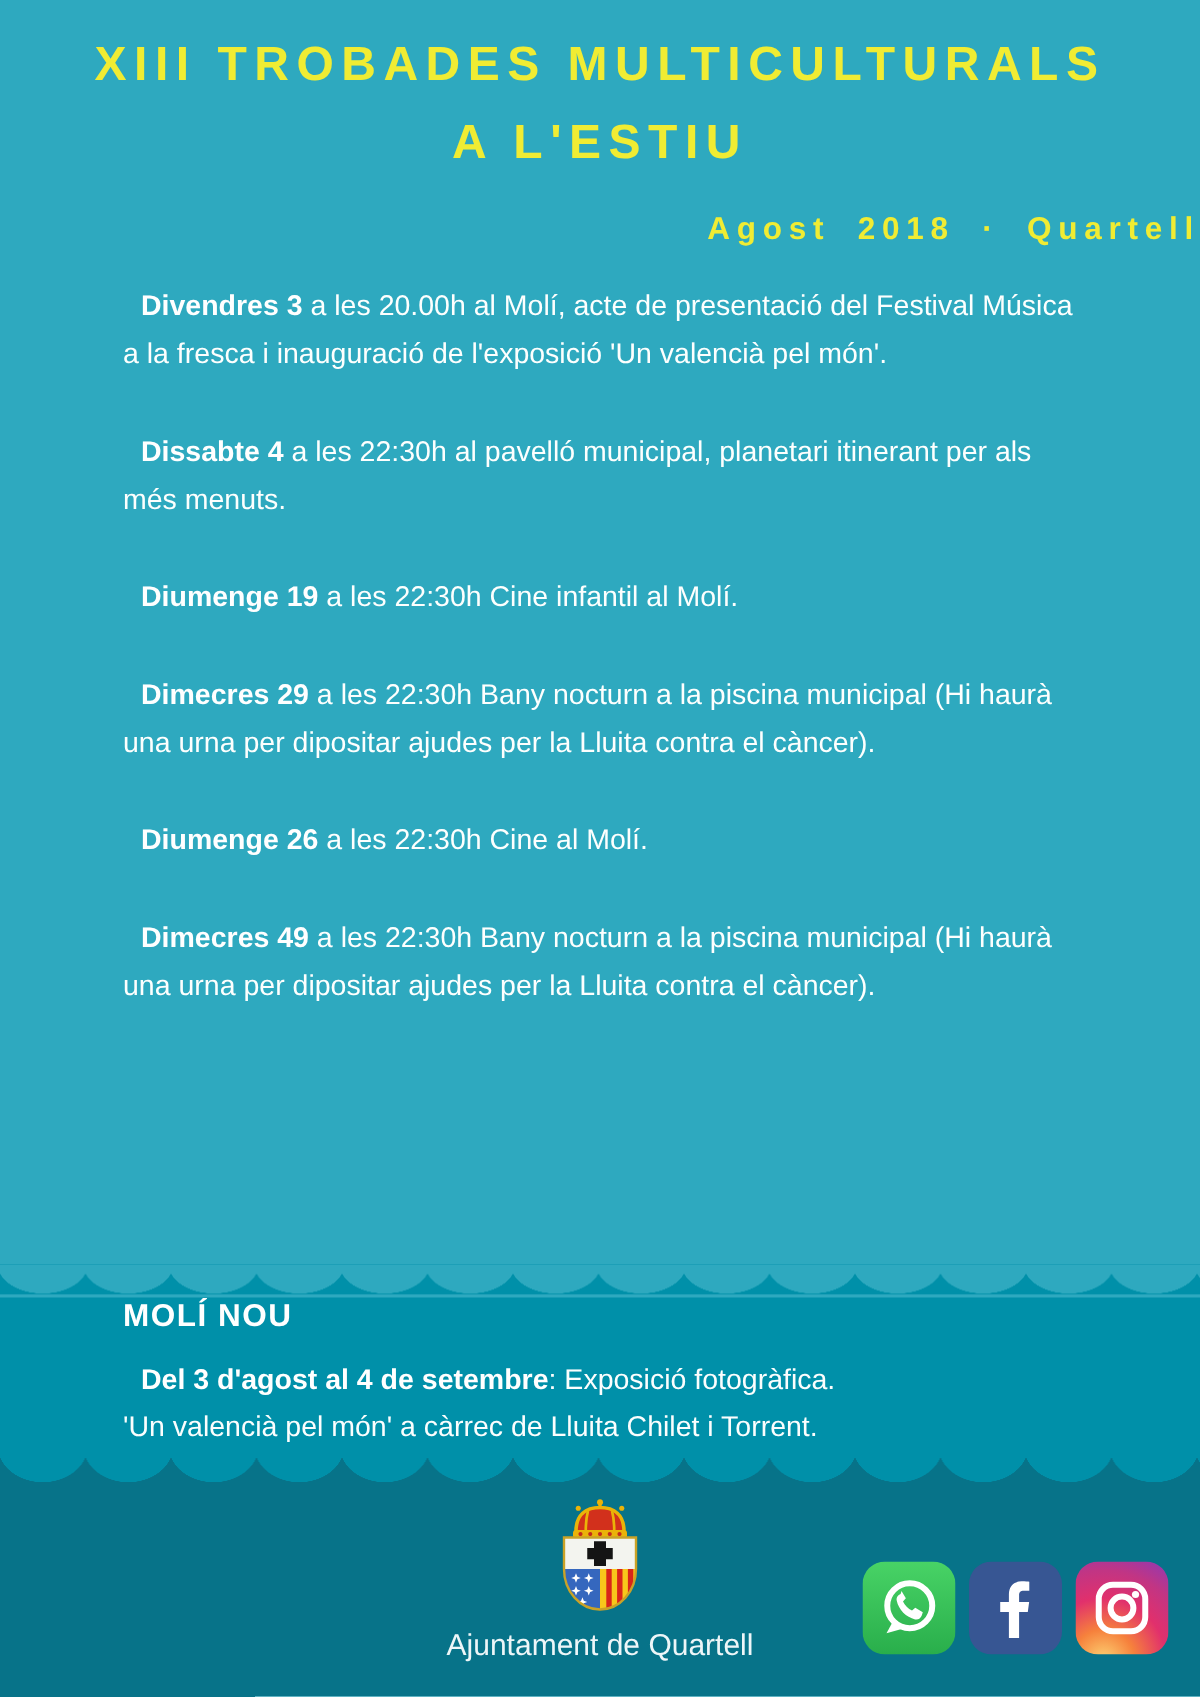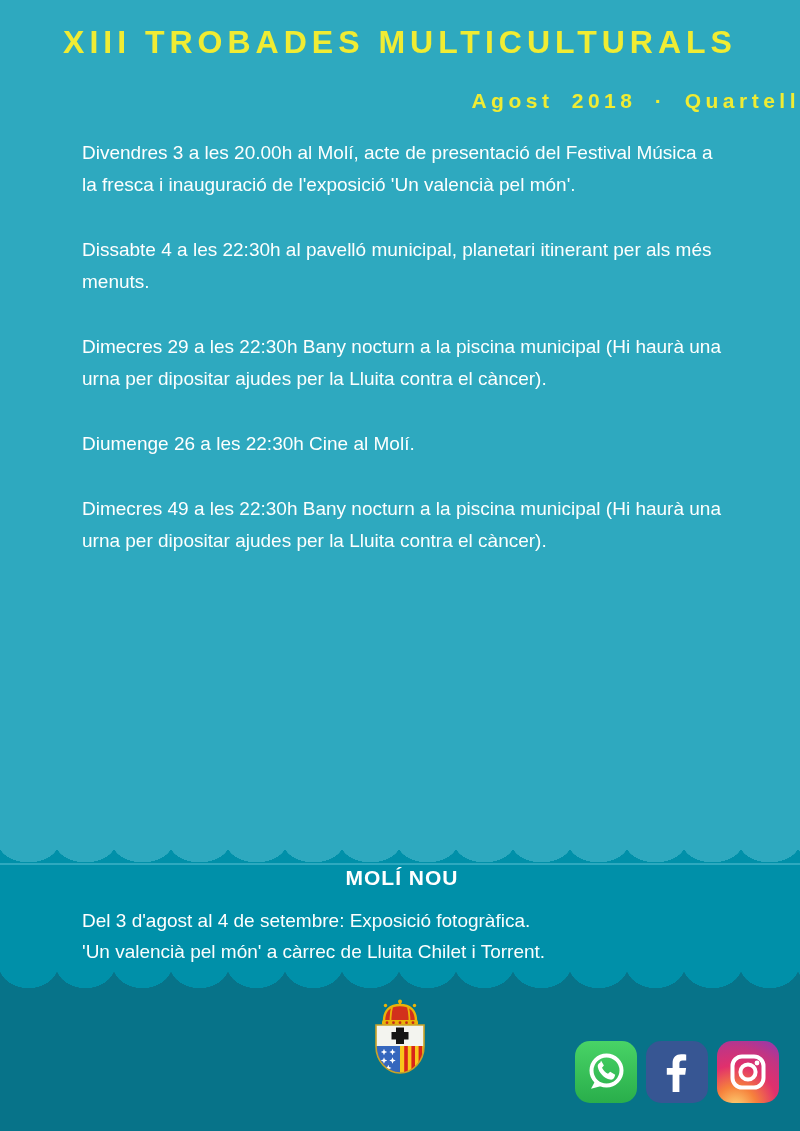--- a/index.html
+++ b/index.html
@@ -19,21 +19,21 @@
   .subtitle {
     margin-top:18px; text-align:right;
     color:#F0EC33; font-size:21px; font-weight:700;
     letter-spacing:4.5px; word-spacing:8px; line-height:30px;
   }
   .events {
     margin:21px 78px 0 82px;
     color:#FDFFFE; font-size:19px; line-height:32px;
   }
   .events p { margin:0 0 33px 0; }
-  .events b, .band b { font-weight:400; color:#FFFFFF; }
+  .events b, .band b { font-weight:700; color:#FFFFFF;margin-left:12px; }
   
   .wave { width:100%; }
   .wave-top {
     height:20px;
     background-color:#0090A9;
     background-image:radial-gradient(ellipse 31px 20px at 50% 0px, #2EA9BF 0 96%, transparent 97%);
     background-size:57px 20px;
     background-repeat:repeat-x;
   }
   .wave-bottom {
@@ -45,45 +45,47 @@
   }
   
   .band {
     height:99px; box-sizing:border-box;
     background:#0090A9;
     padding:0 78px 0 82px;
     color:#FBFEFE;
   }
   .band h2 {
     margin:2px 0 0 0; font-size:21px; line-height:26px;
-    letter-spacing:1px; color:#FFFFFF; font-weight:700;text-align:center;
+    letter-spacing:1px; color:#FFFFFF; font-weight:700;
   }
   .band-text { margin-top:14px; font-size:19px; line-height:31px; }
   
   .footer { position:relative; height:143px; background:#077389; }
   .crest { position:absolute; left:50%; top:4px; transform:translateX(-50%); }
   .caption {
     position:absolute; left:0; right:0; top:94px; text-align:center;
     color:#EDF6F8; font-size:20px; line-height:26px;
   }
   .social { position:absolute; right:21px; top:51px; display:flex; gap:9px; }
   .sicon { width:62px; height:62px; }
 </style>
 </head>
 <body>
 
 <div class="poster">
 
   <div class="main">
     <div class="title first">XIII TROBADES MULTICULTURALS</div>
+    <div class="title">A L'ESTIU</div>
     <div class="subtitle">Agost 2018 · Quartell</div>
 
     <div class="events">
       <p><b>Divendres 3</b><span> a les 20.00h al Molí, acte de presentació del Festival Música a la fresca i inauguració de l'exposició 'Un valencià pel món'.</span></p>
       <p><b>Dissabte 4</b><span> a les 22:30h al pavelló municipal, planetari itinerant per als més menuts.</span></p>
+      <p><b>Diumenge 19</b><span> a les 22:30h Cine infantil al Molí.</span></p>
       <p><b>Dimecres 29</b><span> a les 22:30h Bany nocturn a la piscina municipal (Hi haurà una urna per dipositar ajudes per la Lluita contra el càncer).</span></p>
       <p><b>Diumenge 26</b><span> a les 22:30h Cine al Molí.</span></p>
       <p><b>Dimecres 49</b><span> a les 22:30h Bany nocturn a la piscina municipal (Hi haurà una urna per dipositar ajudes per la Lluita contra el càncer).</span></p>
     </div>
   </div>
 
   <div class="wave wave-top"></div>
 
   <div class="band">
     <h2>MOLÍ NOU</h2>
@@ -132,20 +134,21 @@
           <use href="#star4" x="13" y="58" fill="#FFFFFF"></use>
           <use href="#star4" x="21.5" y="58" fill="#FFFFFF"></use>
           <use href="#star4" x="13" y="66.5" fill="#FFFFFF"></use>
           <use href="#star4" x="21.5" y="66.5" fill="#FFFFFF"></use>
           <use href="#star4" x="17.3" y="74" fill="#FFFFFF"></use>
         </g>
         <path d="M5 31 h48 v21 a24 27 0 0 1 -48 0 z" fill="none" stroke="#C9A227" stroke-width="1.6"></path>
       </svg>
     </div>
 
+    <div class="caption">Ajuntament de Quartell</div>
 
     <div class="social">
       <div class="sicon">
         <svg width="62" height="62" viewBox="0 0 62 62">
           <defs>
             <linearGradient id="wag" x1="0" y1="0" x2="0" y2="1">
               <stop offset="0" stop-color="#48D366"></stop>
                 <stop offset="1" stop-color="#29AE4B"></stop>
             </linearGradient>
           </defs>

